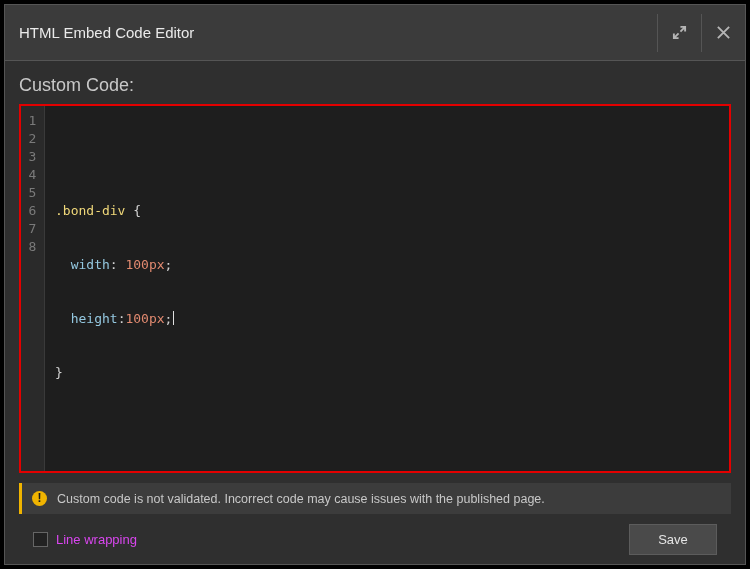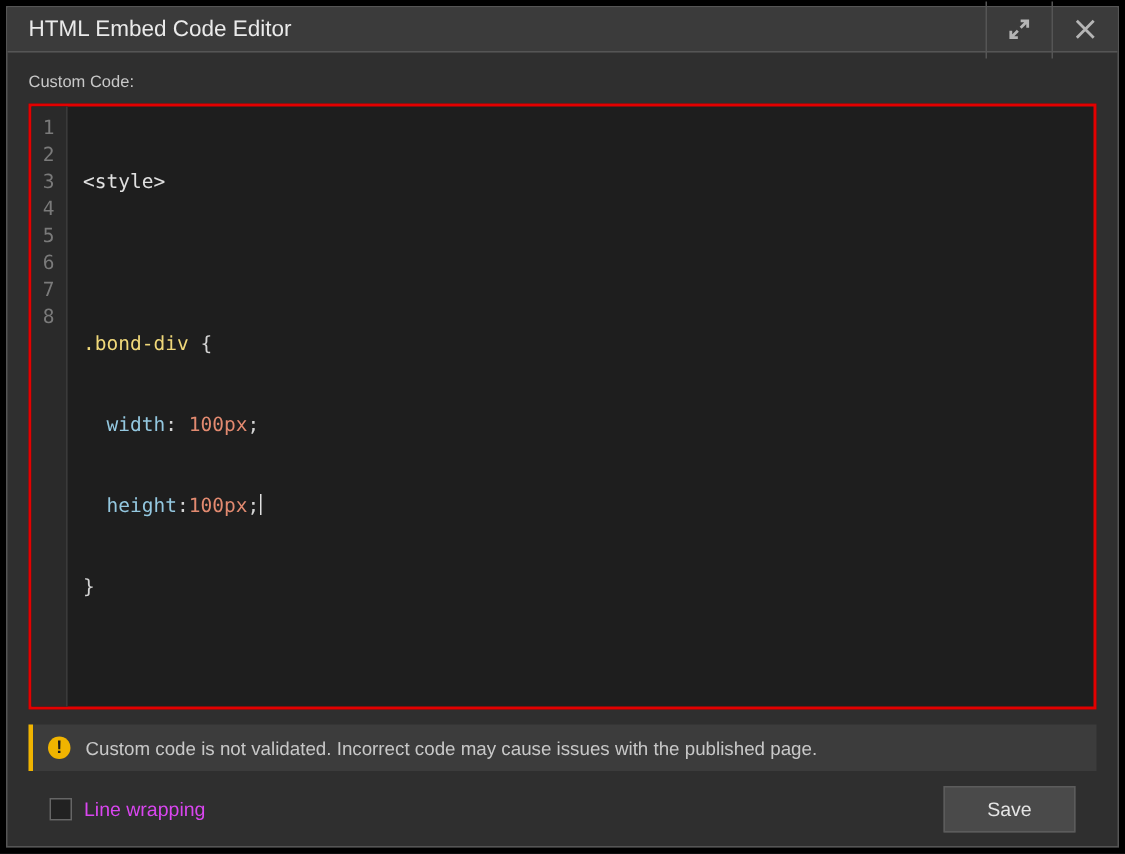--- a/index.html
+++ b/index.html
@@ -14,21 +14,21 @@
       position: absolute;
       top: 4px; left: 4px; right: 4px; bottom: 4px;
       background: #2f2f2f;
       border: 1px solid #555;
       display: flex;
       flex-direction: column;
     }
     .titlebar {
       display: flex;
       align-items: center;
-      height: 30px;
+      height: 56px;
       background: #3b3b3b;
       border-bottom: 1px solid #555;
     }
     .titlebar-title {
       flex: 1;
       padding-left: 14px;
       font-size: 15px;
       font-weight: 500;
       color: #eaeaea;
     }
@@ -45,21 +45,21 @@
     .titlebar-btn svg { width: 15px; height: 15px; stroke: #b5b5b5; stroke-width: 2; fill: none; }
     .body {
       flex: 1;
       display: flex;
       flex-direction: column;
       padding: 14px 14px 0 14px;
       min-height: 0;
     }
     .label {
       color: #c8c8c8;
-      font-size: 11px;
+      font-size: 18px;
       margin-bottom: 8px;
     }
     .editor-wrap {
       border: 2px solid #e30000;
       background: #1e1e1e;
       flex: 1;
       display: flex;
       min-height: 0;
       font-family: Consolas, Menlo, monospace;
       font-size: 13px;
@@ -180,21 +180,20 @@
         <div>1</div>
         <div>2</div>
         <div>3</div>
         <div>4</div>
         <div>5</div>
         <div>6</div>
         <div>7</div>
         <div>8</div>
       </div>
       <div class="code">
-        <div><span class="t-tag">&lt;style&gt;</span></div>
         <div><span></span></div>
         <div><span class="t-sel">.bond-div</span><span class="t-punc"> {</span></div>
         <div><span>  </span><span class="t-prop">width</span><span class="t-punc">: </span><span class="t-val">100px</span><span class="t-punc">;</span></div>
         <div><span>  </span><span class="t-prop">height</span><span class="t-punc">:</span><span class="t-val">100px</span><span class="t-punc">;</span><span class="cursor"></span></div>
         <div><span class="t-punc">}</span></div>
         <div><span></span></div>
         
       </div>
     </div>
 

